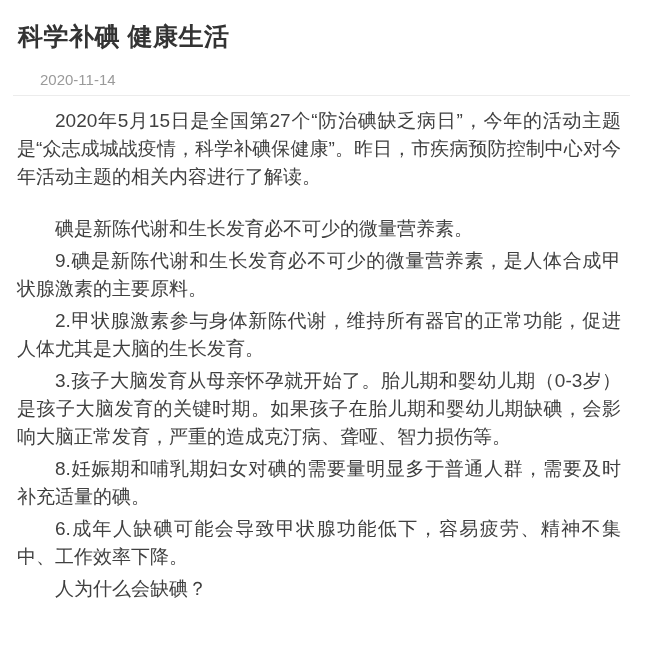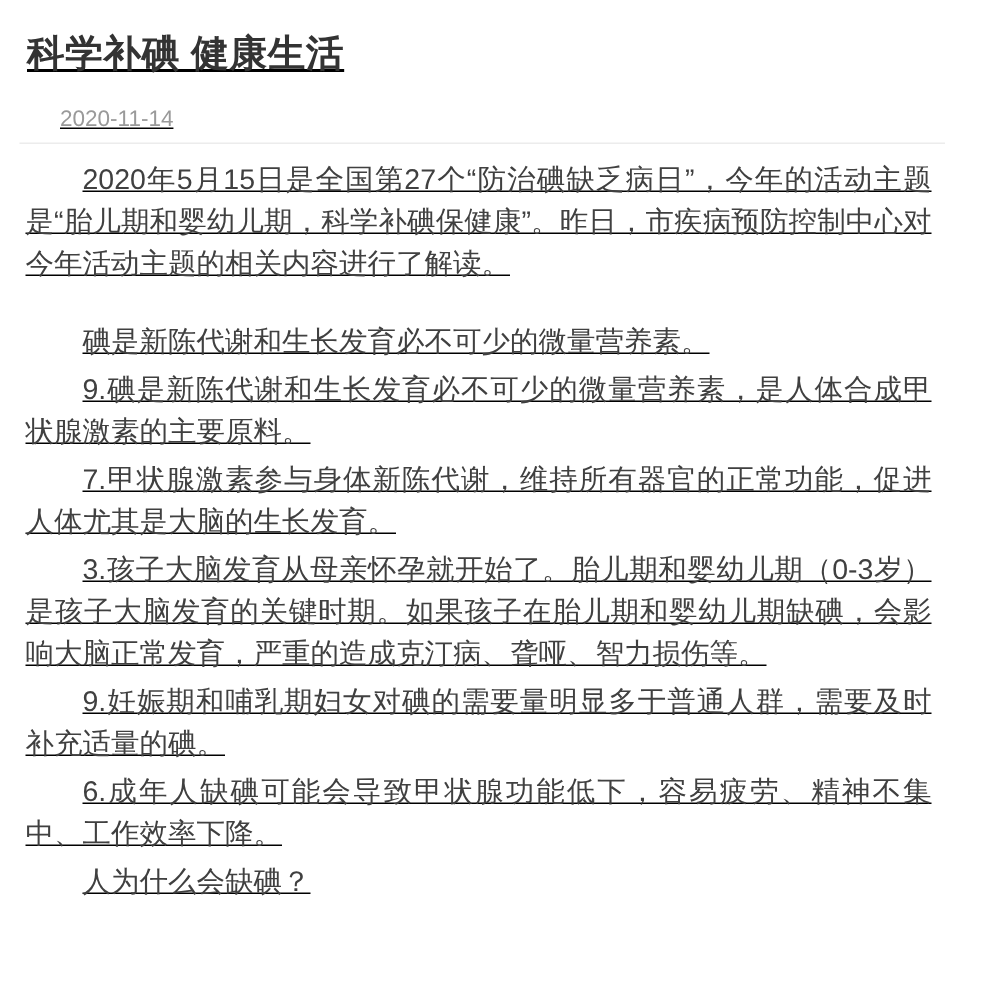--- a/index.html
+++ b/index.html
@@ -9,21 +9,20 @@
     font-family: "Liberation Sans", sans-serif;
   }
   .page {
     position: relative;
     width: 655px;
     height: 668px;
     overflow: hidden;
     background: #ffffff;
     box-sizing: border-box;
     padding: 0 25px 0 13px;
-    text-decoration: underline;
   }
   .title {
     margin: 0 0 0 5px;
     padding-top: 21px;
     font-size: 25px;
     line-height: 30px;
     font-weight: 700;
     color: #333333;
     letter-spacing: 0.5px;
   }
@@ -57,22 +56,22 @@
 <body>
 
 <div class="page">
   <h1 class="title">科学补碘 健康生活</h1>
 
   <div class="date">2020-11-14</div>
 
   <hr class="divider">
 
   <div class="article">
-    <p class="para gap-after">2020年5月15日是全国第27个“防治碘缺乏病日”，今年的活动主题是“胎儿期和婴幼儿期，科学补碘保健康”。昨日，市疾病预防控制中心对今年活动主题的相关内容进行了解读。</p>
+    <p class="para gap-after">2020年5月15日是全国第27个“防治碘缺乏病日”，今年的活动主题是“众志成城战疫情，科学补碘保健康”。昨日，市疾病预防控制中心对今年活动主题的相关内容进行了解读。</p>
     <p class="para">碘是新陈代谢和生长发育必不可少的微量营养素。</p>
     <p class="para">9.碘是新陈代谢和生长发育必不可少的微量营养素，是人体合成甲状腺激素的主要原料。</p>
-    <p class="para">7.甲状腺激素参与身体新陈代谢，维持所有器官的正常功能，促进人体尤其是大脑的生长发育。</p>
+    <p class="para">2.甲状腺激素参与身体新陈代谢，维持所有器官的正常功能，促进人体尤其是大脑的生长发育。</p>
     <p class="para">3.孩子大脑发育从母亲怀孕就开始了。胎儿期和婴幼儿期（0-3岁）是孩子大脑发育的关键时期。如果孩子在胎儿期和婴幼儿期缺碘，会影响大脑正常发育，严重的造成克汀病、聋哑、智力损伤等。</p>
-    <p class="para">9.妊娠期和哺乳期妇女对碘的需要量明显多于普通人群，需要及时补充适量的碘。</p>
+    <p class="para">8.妊娠期和哺乳期妇女对碘的需要量明显多于普通人群，需要及时补充适量的碘。</p>
     <p class="para">6.成年人缺碘可能会导致甲状腺功能低下，容易疲劳、精神不集中、工作效率下降。</p>
     <p class="para">人为什么会缺碘？</p>
   </div>
 </div>
 
 </body></html>

